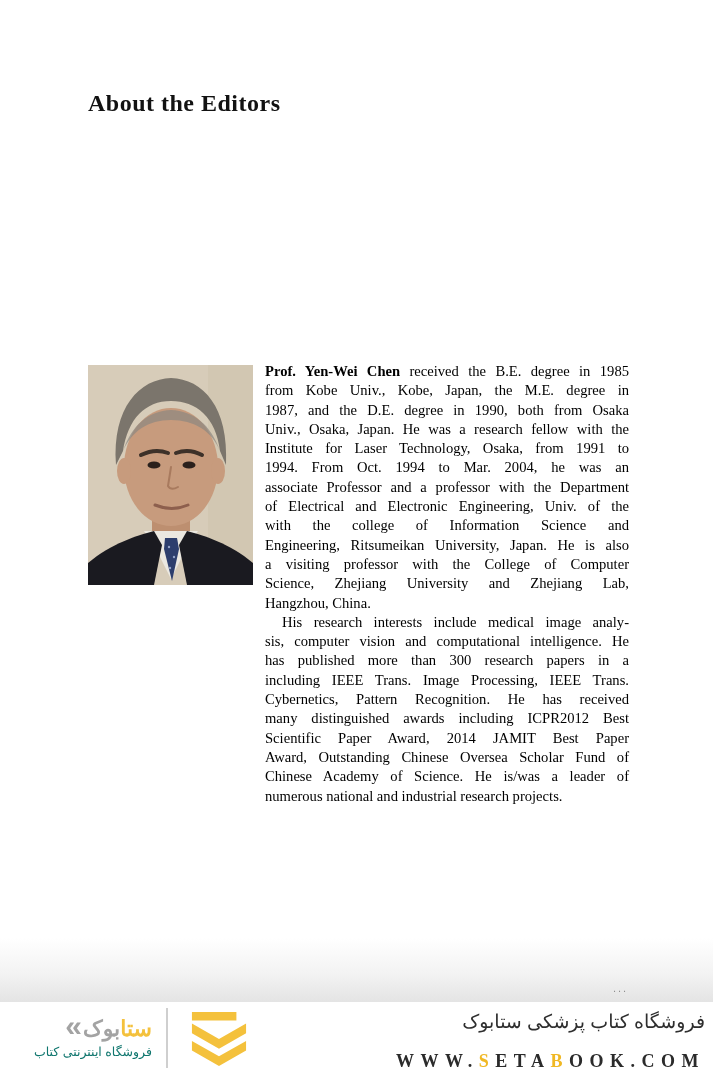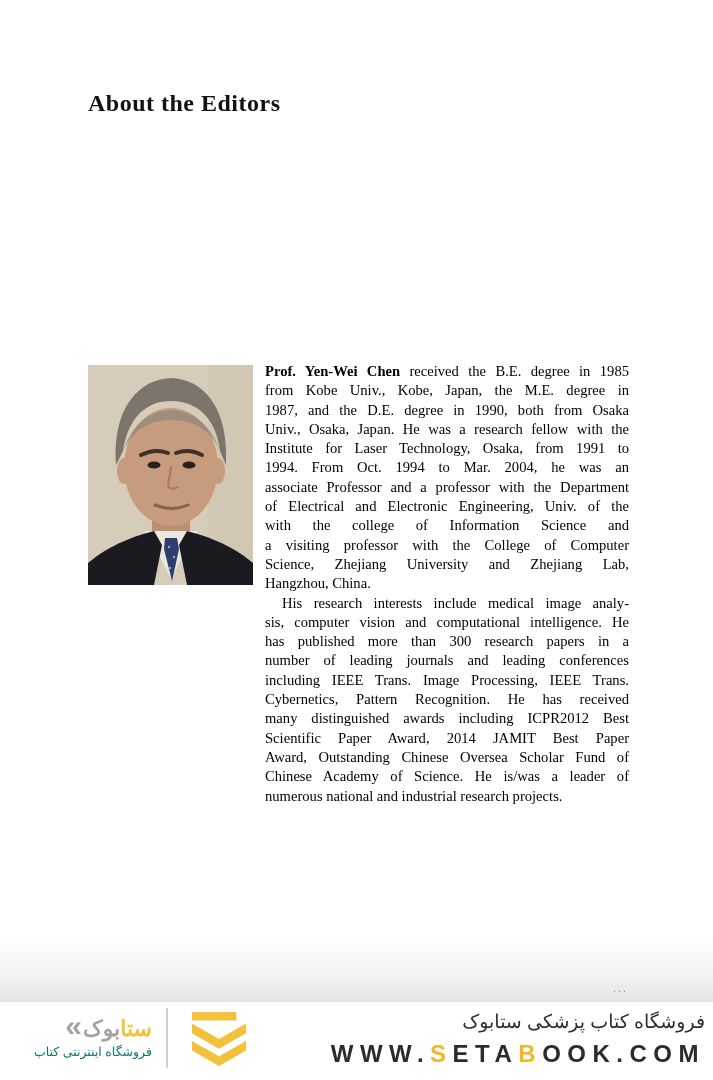--- a/index.html
+++ b/index.html
@@ -85,24 +85,25 @@
 
   .footer-right {
     position:absolute; right:8px; top:8px;
     display:flex; flex-direction:column; align-items:flex-end;
   }
   .store-title-fa {
     direction:rtl;
     font-size:19px; color:#2e2e2e; line-height:1.3;
   }
   .store-url {
-    margin-top:5px;
-    font-size:24px; font-weight:600; color:#2b2b2b;
+    margin-top:16px;
+    font-size:18px; font-weight:600; color:#2b2b2b;
     letter-spacing:6.5px; line-height:1.2;
     white-space:nowrap;
+    font-family:Liberation Serif, serif;
   }
   .url-accent { color:#f0b824; }
 </style>
 </head>
 <body>
 
 <h1 class="page-title">About the Editors</h1>
 
 <div class="photo-frame">
   <svg viewBox="0 0 165 220" xmlns="http://www.w3.org/2000/svg">
@@ -145,29 +146,29 @@
   <div class="para-block para1">
     <div class="bio-line"><span class="lead-bold">Prof. Yen-Wei Chen</span><span>  received the B.E. degree in 1985</span></div>
   <div class="bio-line">from Kobe Univ., Kobe, Japan, the M.E. degree in</div>
       <div class="bio-line">1987, and the D.E. degree in 1990, both from Osaka</div>
       <div class="bio-line">Univ., Osaka, Japan. He was a research fellow with the</div>
       <div class="bio-line">Institute for Laser Technology, Osaka, from 1991 to</div>
       <div class="bio-line">1994. From Oct. 1994 to Mar. 2004, he was an</div>
       <div class="bio-line">associate Professor and a professor with the Department</div>
       <div class="bio-line">of Electrical and Electronic Engineering, Univ. of the</div>
       <div class="bio-line">with the college of Information Science and</div>
+      <div class="bio-line">Engineering, Ritsumeikan University, Japan. He is also</div>
       <div class="bio-line">a visiting professor with the College of Computer</div>
       <div class="bio-line">Science, Zhejiang University and Zhejiang Lab,</div>
       <div class="bio-line">Hangzhou, China.</div>
     </div>
   <div class="para-block para2">
       <div class="bio-line">His research interests include medical image analy-</div>
       <div class="bio-line">sis, computer vision and computational intelligence. He</div>
       <div class="bio-line">has published more than 300 research papers in a</div>
-      <div class="bio-line">number of leading journals and leading conferences</div>
       <div class="bio-line">including IEEE Trans. Image Processing, IEEE Trans.</div>
       <div class="bio-line">Cybernetics, Pattern Recognition. He has received</div>
       <div class="bio-line">many distinguished awards including ICPR2012 Best</div>
       <div class="bio-line">Scientific Paper Award, 2014 JAMIT Best Paper</div>
       <div class="bio-line">Award, Outstanding Chinese Oversea Scholar Fund of</div>
       <div class="bio-line">Chinese Academy of Science. He is/was a leader of</div>
       <div class="bio-line">numerous national and industrial research projects.</div>
     </div>
 </div>
 

